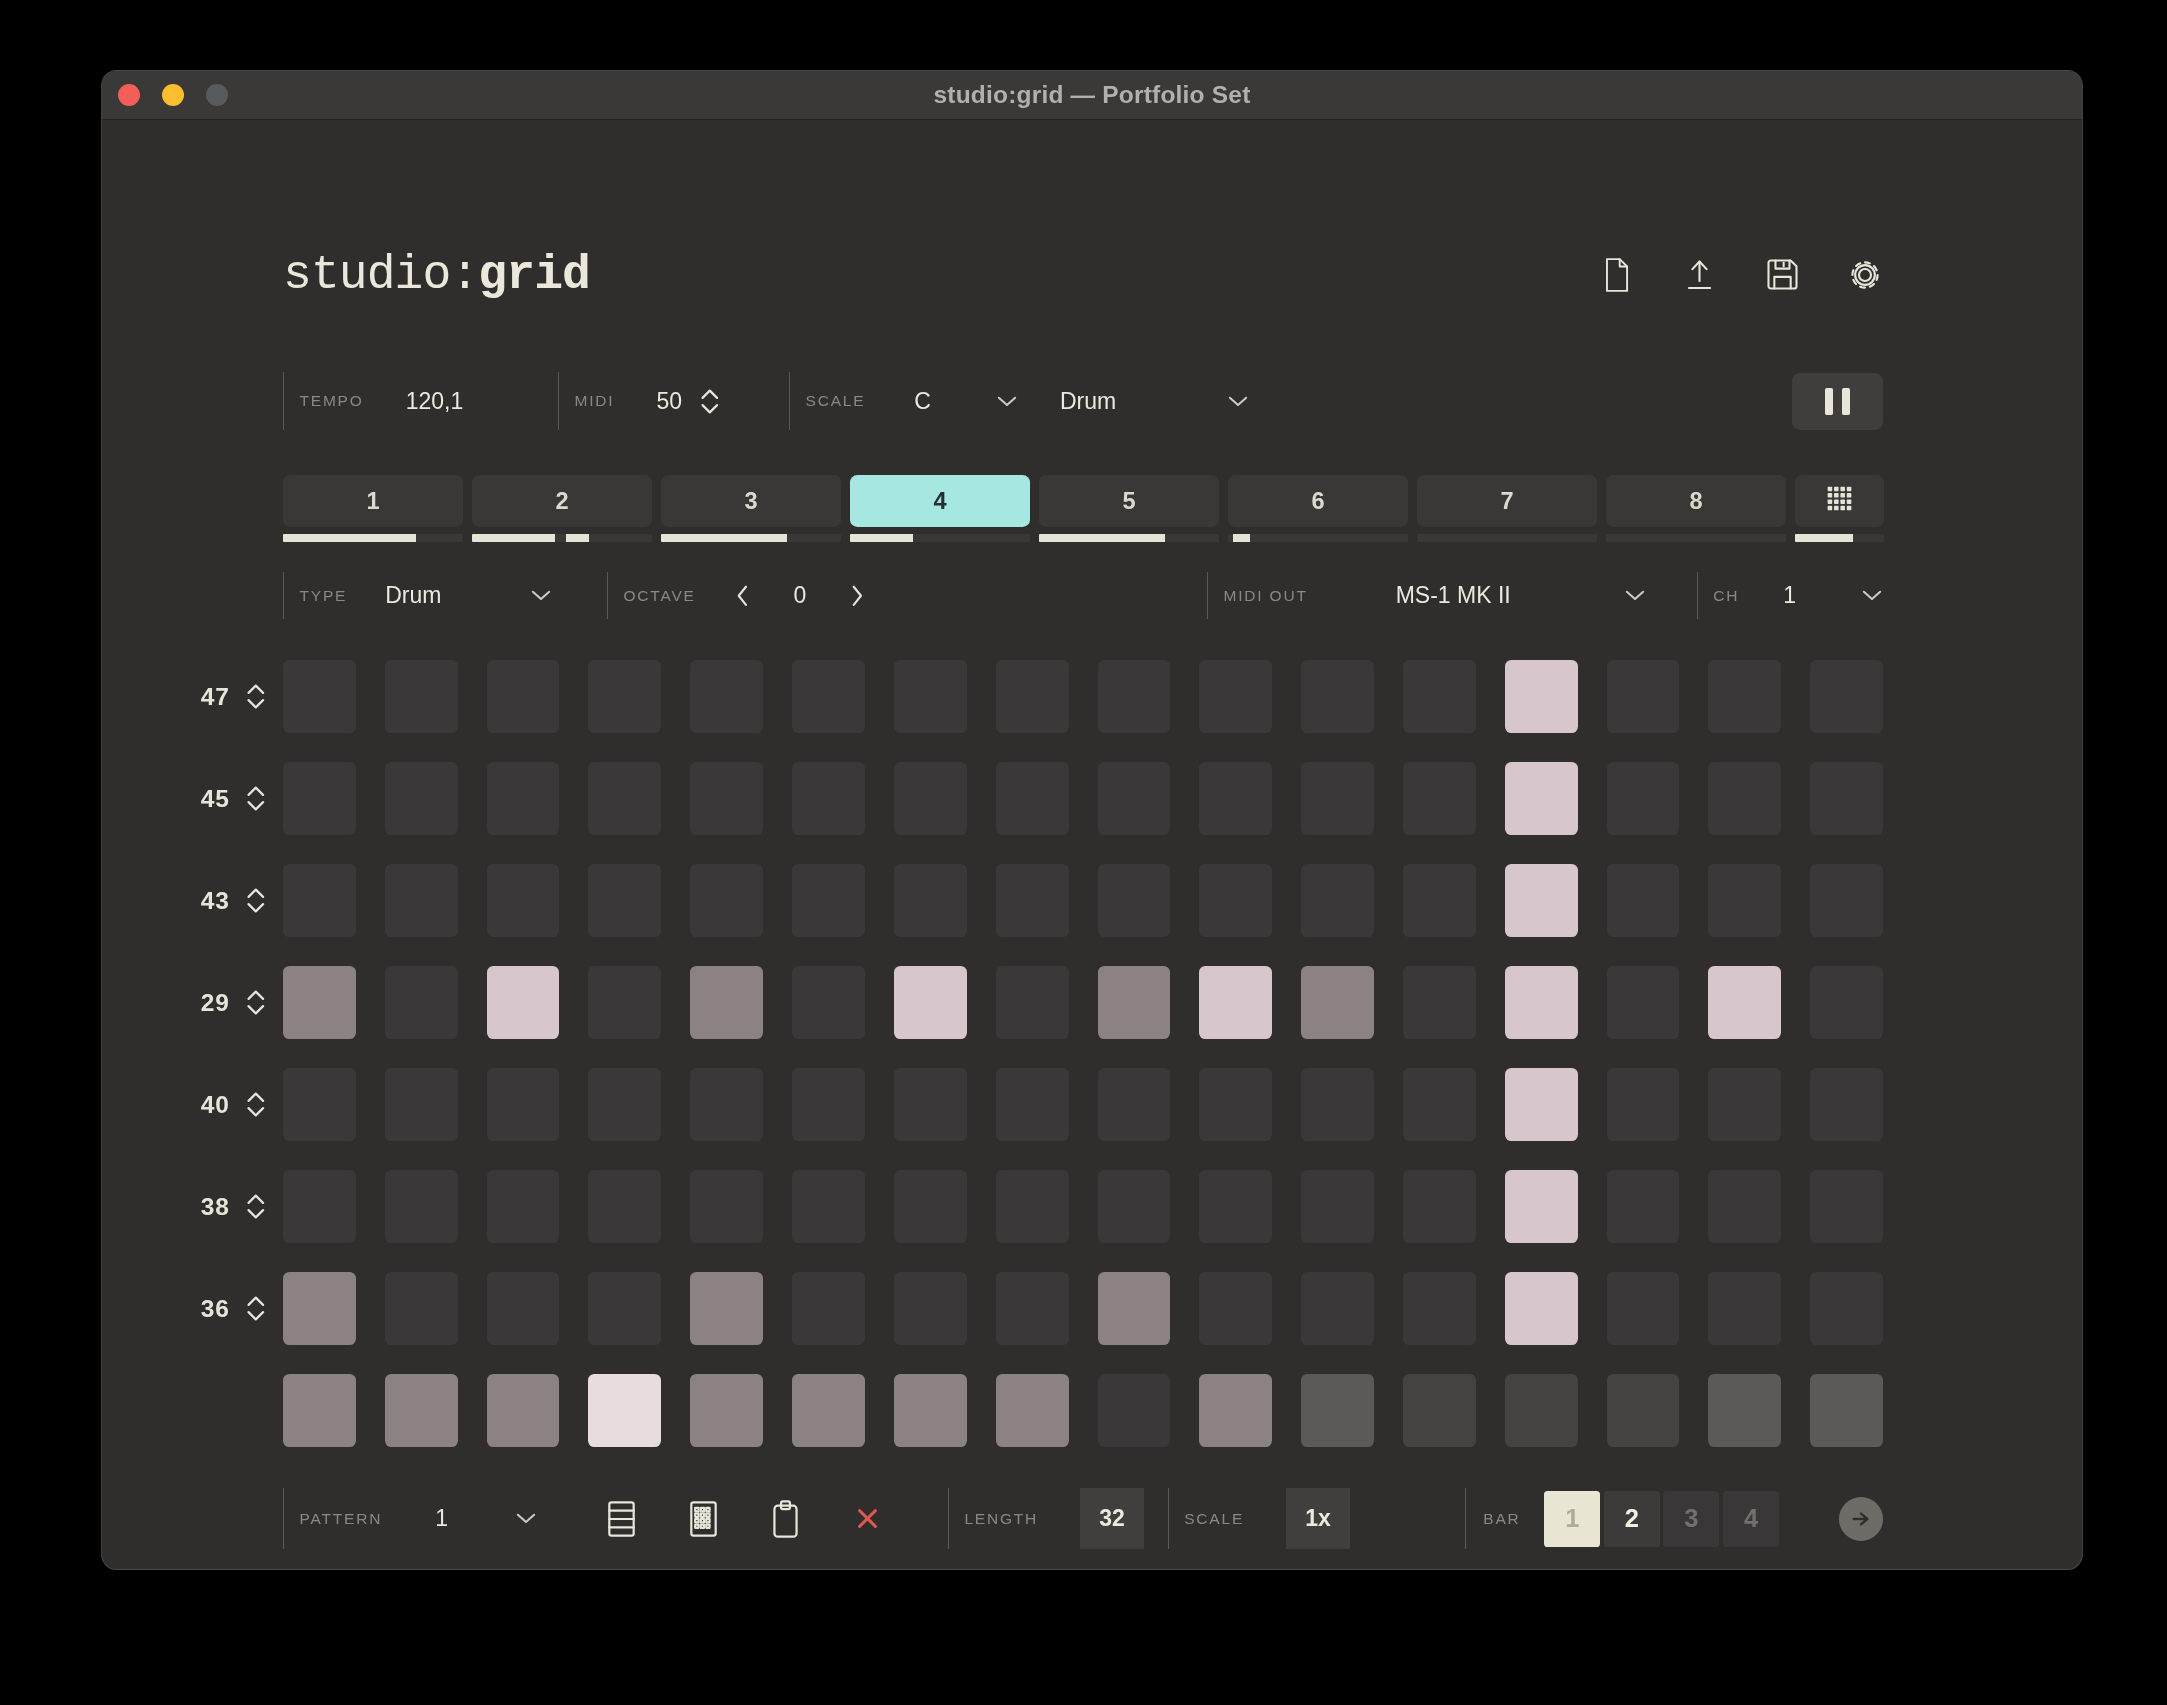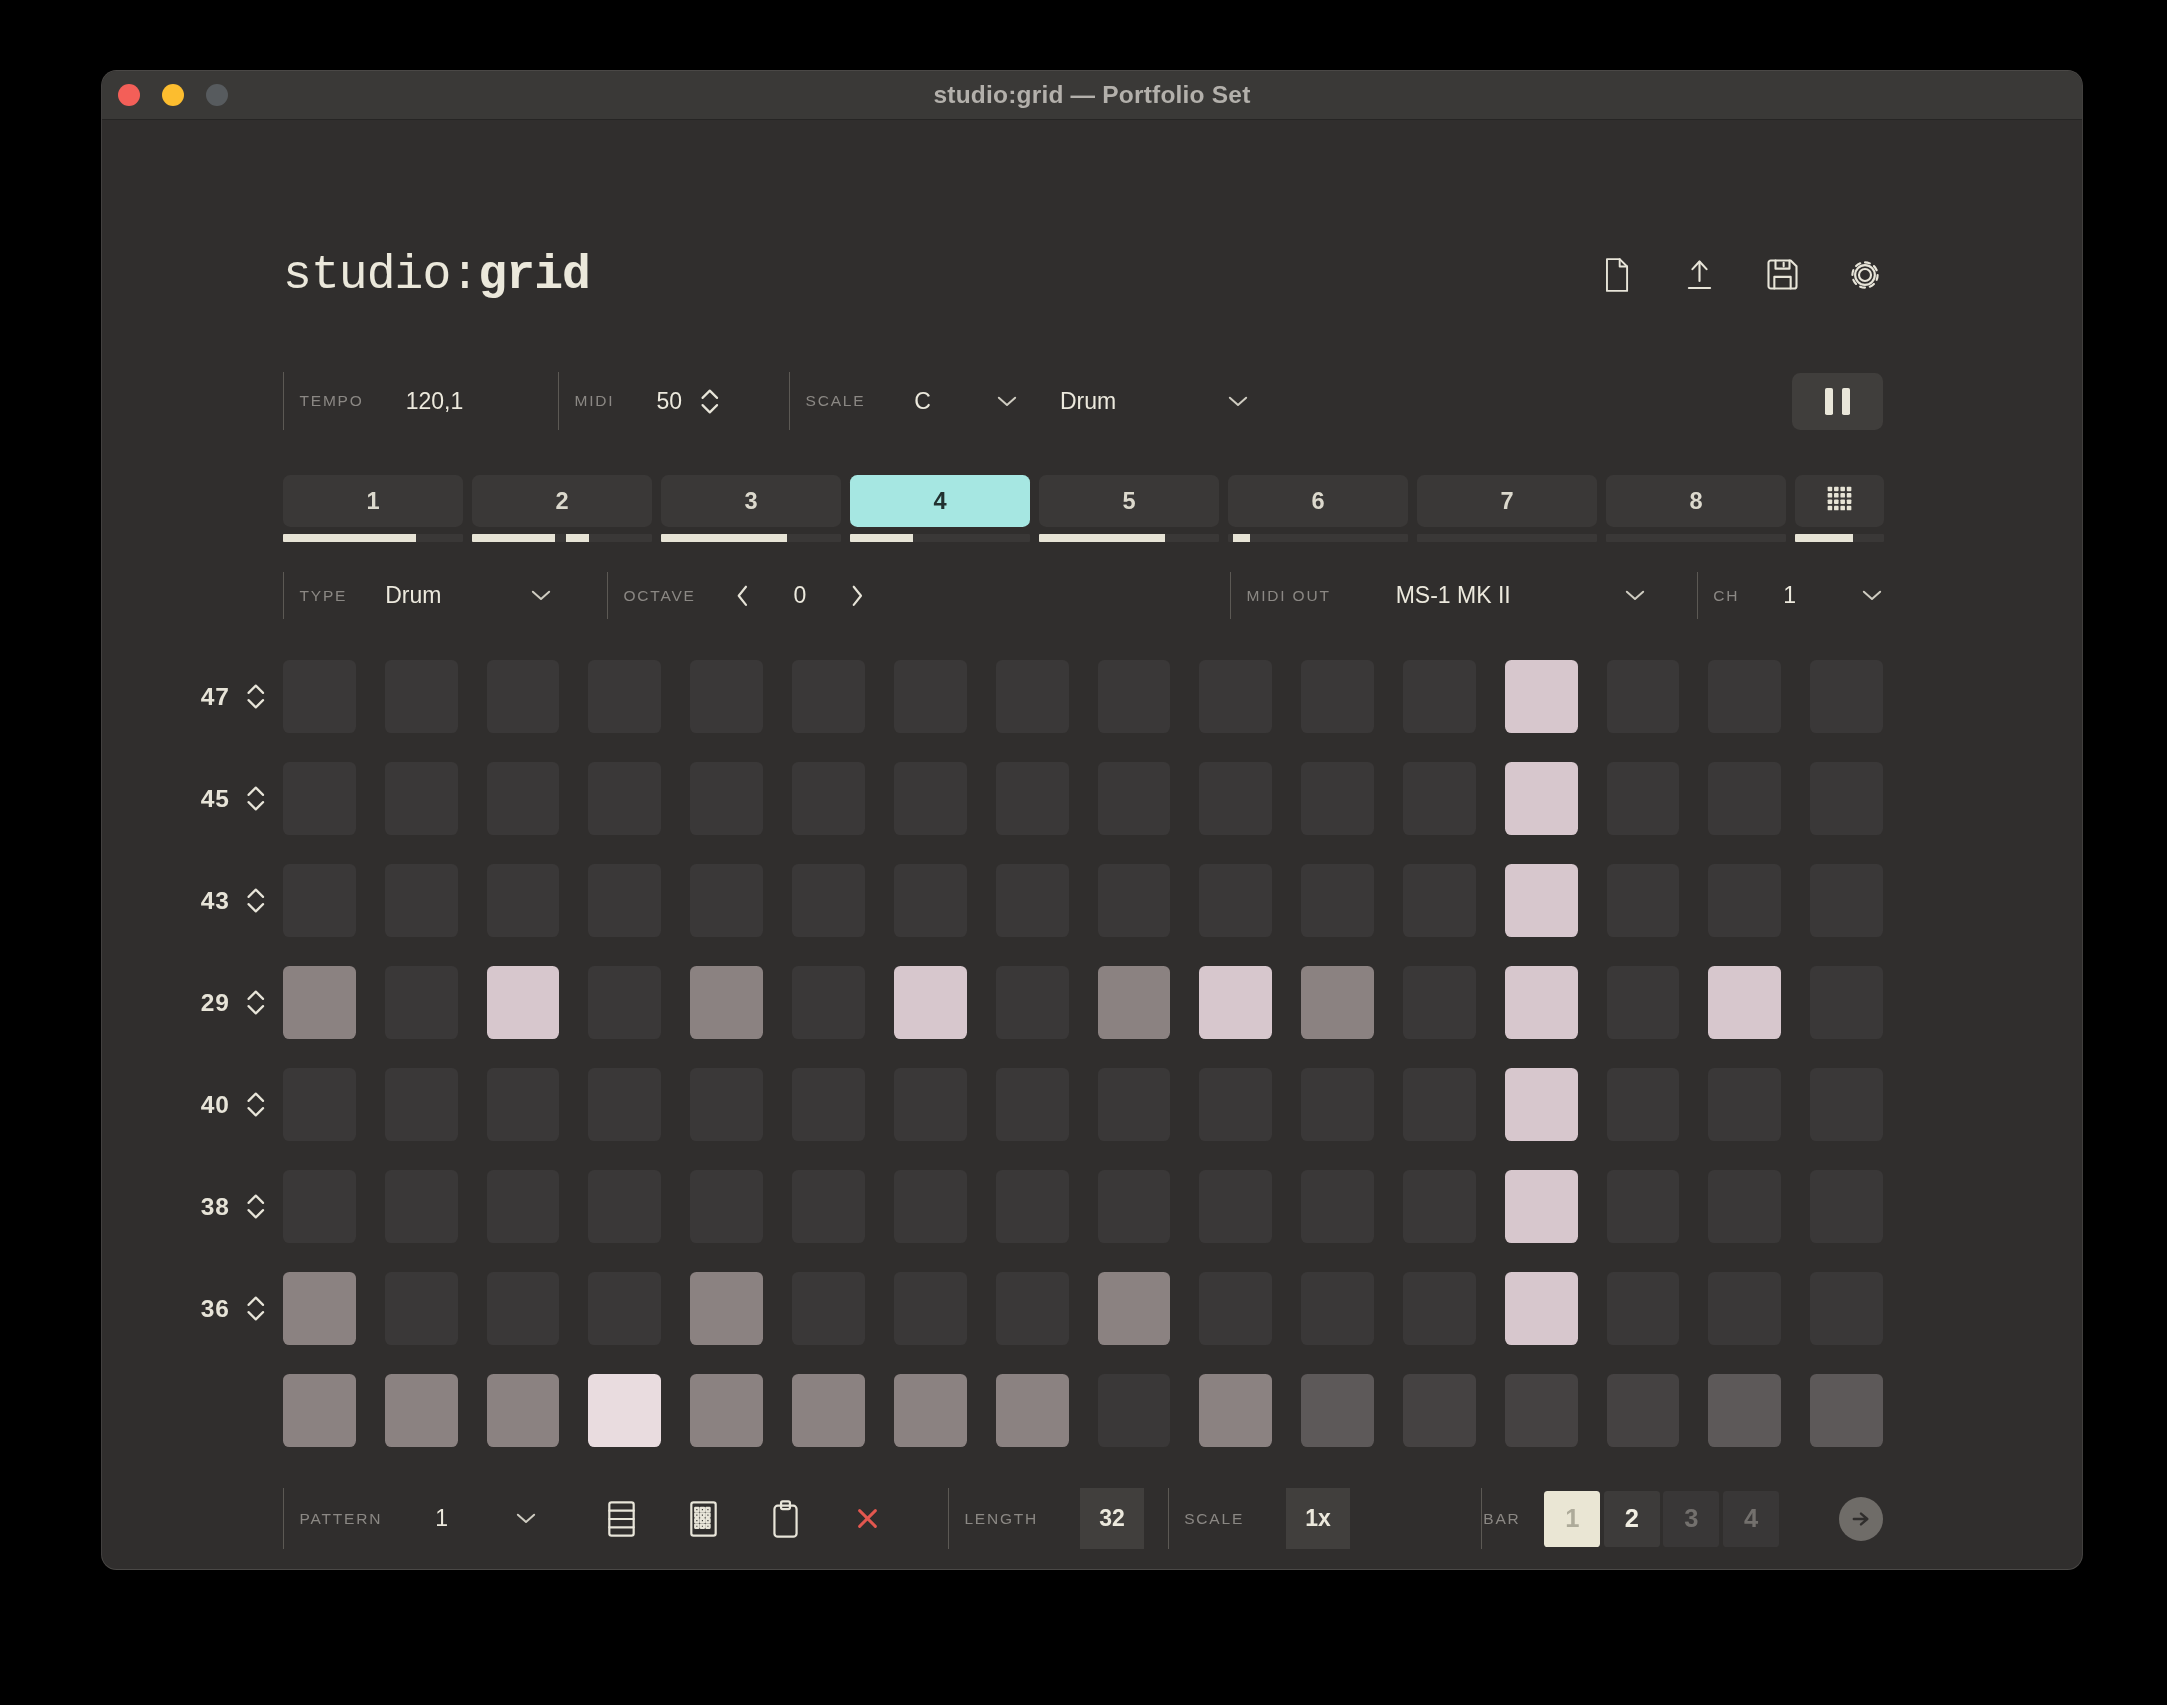--- a/index.html
+++ b/index.html
@@ -56,21 +56,21 @@
   .gridtab-icon svg { fill:#e7e4d6; }
 
   
   .trackrow { position:absolute; top:452px; left:0; right:0; height:47px; display:flex; align-items:center; }
   .trackrow .group { height:47px; }
   .g-type { width:324px; } .g-type .val { margin-left:38px; } .g-type .chev { margin-left:89px; }
   .g-oct .octbtn { display:flex; align-items:center; cursor:pointer; margin-left:40px; }
   .g-oct .octbtn svg { stroke:#e6e3d7; fill:none; stroke-width:2.4; stroke-linecap:round; stroke-linejoin:round; }
   .g-oct .val { margin-left:45px; } .g-oct .octbtn.r { margin-left:45px; }
   .track-right { margin-left:auto; display:flex; }
-  .g-midi .val { margin-left:65px; } .g-midi .chev { margin-left:113px; }
+  .g-midi .val { margin-left:88px; } .g-midi .chev { margin-left:113px; }
   .g-ch { margin-left:51px; } .g-ch .val { margin-left:44px; } .g-ch .chev { margin-left:65px; }
 
   
   .grid { position:absolute; top:540px; left:0; right:0; }
   .grow { position:relative; display:flex; gap:29px; margin-bottom:29px; height:73px; }
   .grow:last-child { margin-bottom:0; }
   .rowlabel { position:absolute; left:-133px; top:0; height:73px; width:118px;
     display:flex; align-items:center; justify-content:flex-end; gap:14.5px; }
   .rowlabel .num { font-size:24.5px; font-weight:700; color:#e7e4d8; letter-spacing:0.9px; }
   .rstep { display:flex; align-items:center; cursor:pointer; }
@@ -80,21 +80,21 @@
   .footer { position:absolute; top:1368px; left:0; right:0; height:61px; display:flex; align-items:center; }
   .footer .group { height:61px; }
   .g-pattern .val { margin-left:53px; } .g-pattern .chev { margin-left:67px; }
   .ficon { margin-left:42px; width:40px; height:40px; display:flex; align-items:center; justify-content:center; cursor:pointer; }
   .ficon.first { margin-left:65px; }
   .ficon svg { stroke:#e8e5d9; fill:none; stroke-width:2; stroke-linecap:round; stroke-linejoin:round; }
   .ficon.del svg { stroke:#e2574f; stroke-width:2.6; }
   .g-length { margin-left:60px; } .g-scalex { margin-left:23.6px; }
   .numbox { margin-left:42px; width:64px; height:61px; background:#413f3d; display:flex; align-items:center; justify-content:center;
     font-size:23px; font-weight:700; color:#ece9dd; }
-  .footer-right { margin-left:auto; display:flex; align-items:center; height:61px; border-left:0.9px solid #5c5954; padding-left:1px; }
+  .footer-right { margin-left:auto; display:flex; align-items:center; height:61px; border-left:0.9px solid #5c5954; padding-left:17px; }
   .bar-group { display:flex; gap:3.6px; margin-left:23.6px; }
   .barbtn { width:56px; height:56px; border:none; border-radius:3.6px; font-family:inherit;
     font-size:25.5px; font-weight:700; display:flex; align-items:center; justify-content:center; cursor:pointer; }
   .barbtn.active { background:#eae6d4; color:#aeab9a; }
   .barbtn.highlight { background:#3d3b3a; color:#f1eee2; }
   .barbtn.dim { background:#393737; color:#73706d; }
   .arrow-btn { margin-left:60px; width:44px; height:44px; border-radius:50%; background:#6f6c68;
     display:flex; align-items:center; justify-content:center; cursor:pointer; }
   .arrow-btn svg { stroke:#302e2d; fill:none; stroke-width:2.6; stroke-linecap:round; stroke-linejoin:round; }
 </style>

